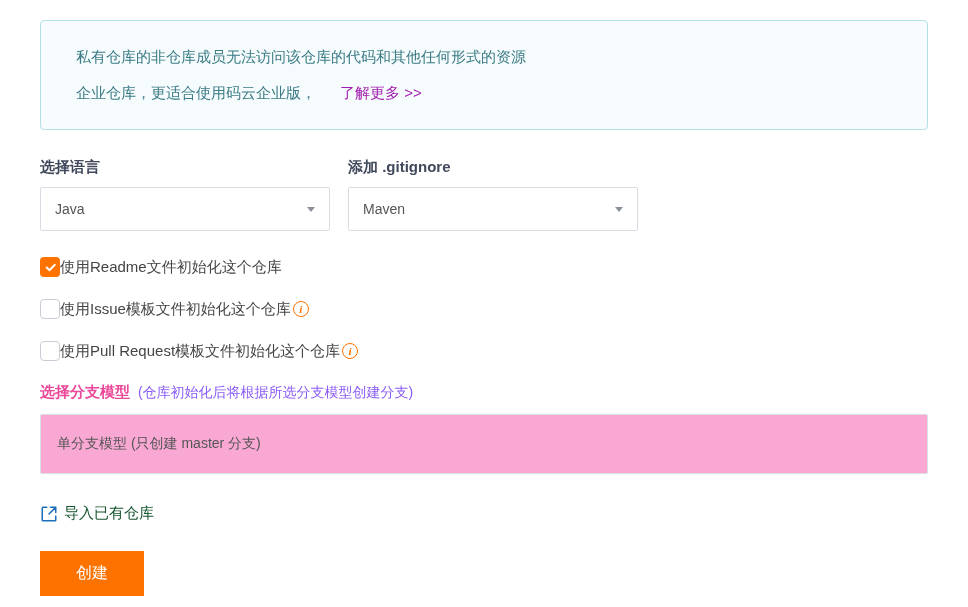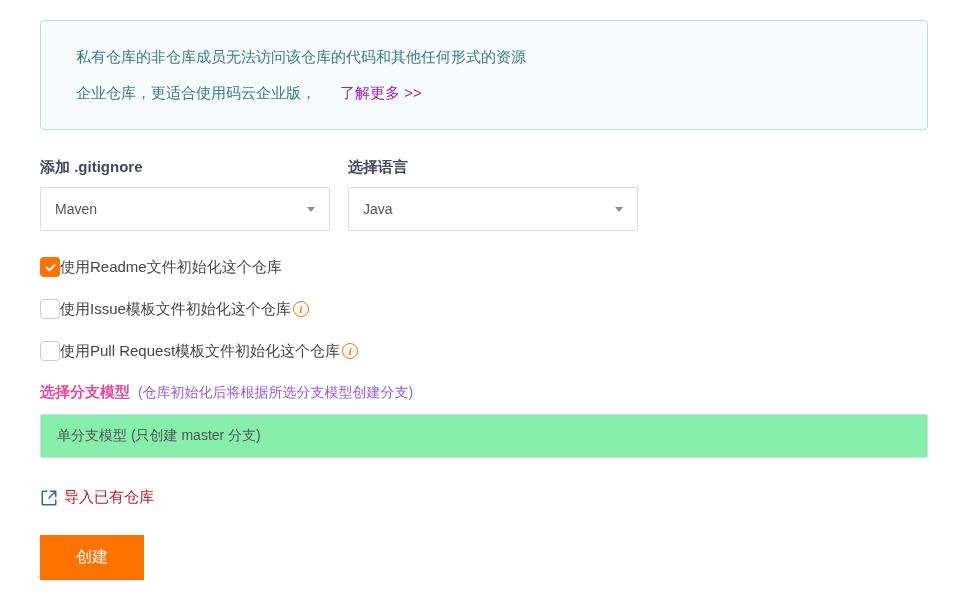--- a/index.html
+++ b/index.html
@@ -116,34 +116,34 @@
     }
     .branch-section .sub-lbl {
       color: #8b5cf6;
       font-size: 14px;
       margin-left: 4px;
     }
     .full-select {
       width: 100%;
       border: 1px solid #d9dce2;
       border-radius: 2px;
-      height: 44px;
+      height: 60px;
       display: flex;
       align-items: center;
       justify-content: space-between;
       padding: 0 16px;
       cursor: pointer;
-      background: #86efac;
+      background: #f9a8d4;
       color: #555;
     }
     .import-link {
       display: inline-flex;
       align-items: center;
       gap: 6px;
-      color: #b91c1c;
+      color: #14532d;
       cursor: pointer;
       font-size: 15px;
       margin-bottom: 28px;
     }
     .import-link svg { width: 18px; height: 18px; }
     .create-btn {
       background: #fe7300;
       color: #fff;
       border: none;
       padding: 12px 36px;
@@ -158,33 +158,33 @@
 
 <div class="info-box">
   <p>私有仓库的非仓库成员无法访问该仓库的代码和其他任何形式的资源</p>
   <p>
     <span>企业仓库，更适合使用码云企业版，</span><span class="learn-more">了解更多 &gt;&gt;</span>
   </p>
 </div>
 
 <div class="form-row">
   <div class="form-field half">
+    <label>选择语言</label>
+    <div class="select-box">
+      <span>Java</span>
+      <span class="caret"></span>
+    </div>
+  </div>
+  <div class="form-field half">
     <label>添加 .gitignore</label>
     <div class="select-box">
       <span>Maven</span>
       <span class="caret"></span>
     </div>
   </div>
-  <div class="form-field half">
-    <label>选择语言</label>
-    <div class="select-box">
-      <span>Java</span>
-      <span class="caret"></span>
-    </div>
-  </div>
 </div>
 
 <div class="checkbox-row">
   <div class="cbox checked">
     <svg viewBox="0 0 24 24">
         <path fill="none" stroke="#fff" stroke-width="3.5" stroke-linecap="round" stroke-linejoin="round" d="M5 12l5 5L20 7"></path>
       </svg>
   </div>
   <span class="lbl">使用Readme文件初始化这个仓库</span>
 </div>

